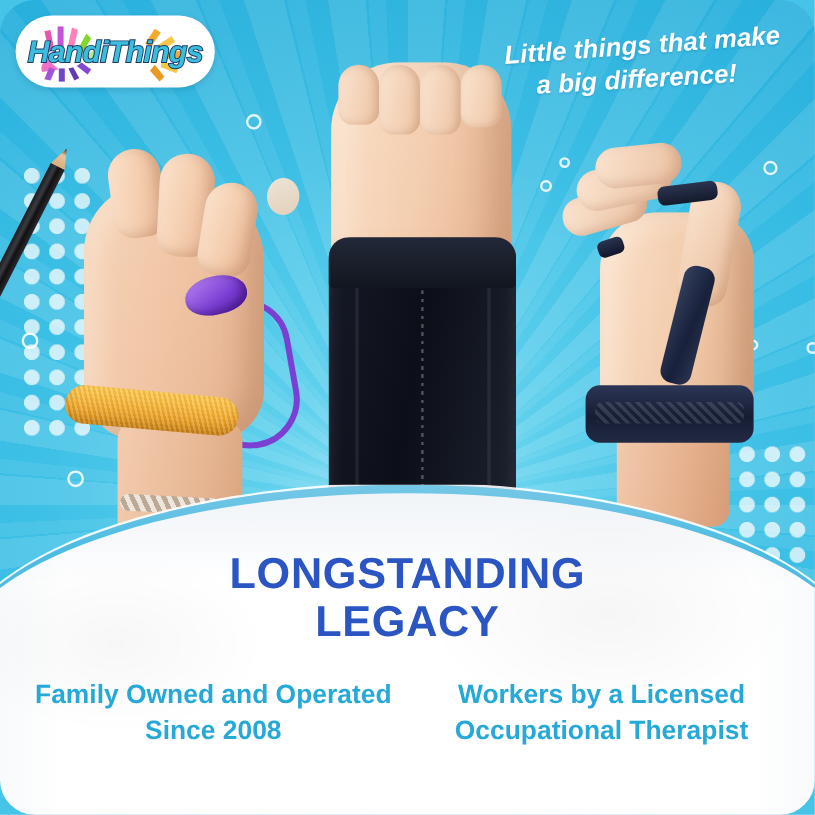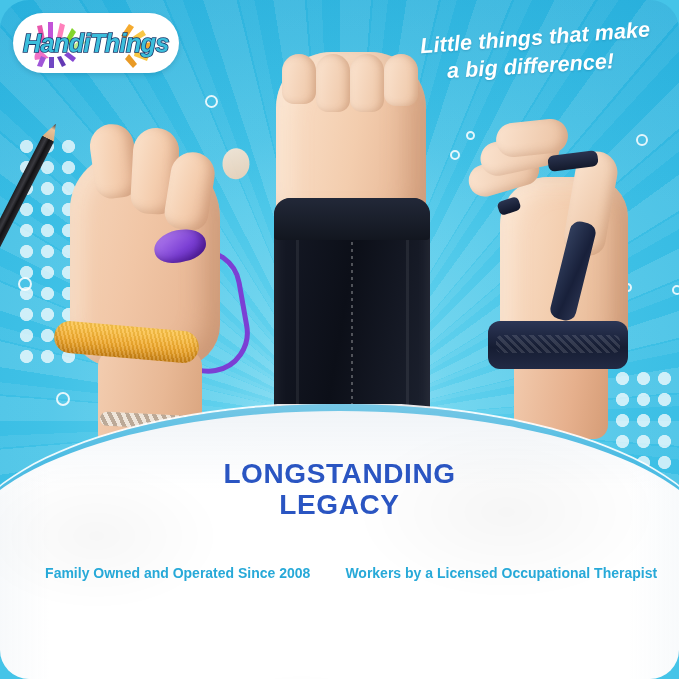--- a/index.html
+++ b/index.html
@@ -313,36 +313,36 @@
 
   
   .panel-content {
     position:absolute; left:0; top:404px; width:679px; height:275px;
   }
   .headline {
     position:absolute; left:0; top:54px; width:679px;
     text-align:center;
     color:#2A55C2;
     font-weight:bold;
-    font-size:28px;
+    font-size:36px;
     line-height:1.12;
     letter-spacing:.6px;
   }
   .headline .hl2 { display:block;text-align:center; }
 
   .columns {
     position:absolute; left:16px; top:160px; width:647px;
     display:flex;
   }
   .col {
     flex:1 1 0;
     text-align:center;
     color:#27A9D8;
     font-weight:bold;
-    font-size:14px;
+    font-size:22px;
     line-height:1.38;
     padding:0 4px;
   }
 </style>
 </head>
 <body>
 
 <div id="poster">
 
   <div class="bg-base"></div>

